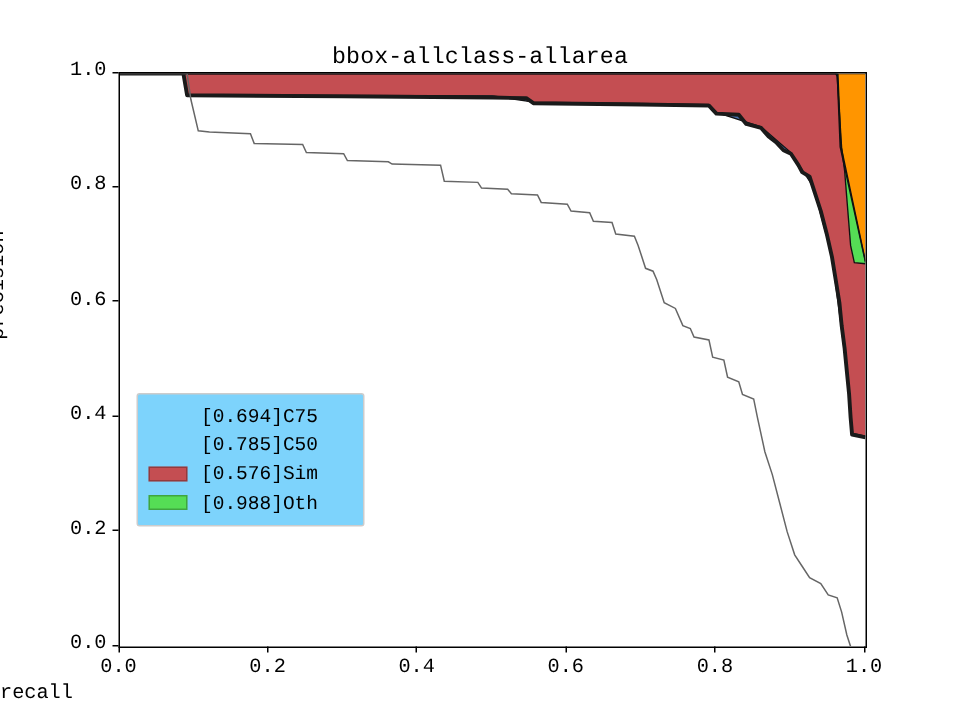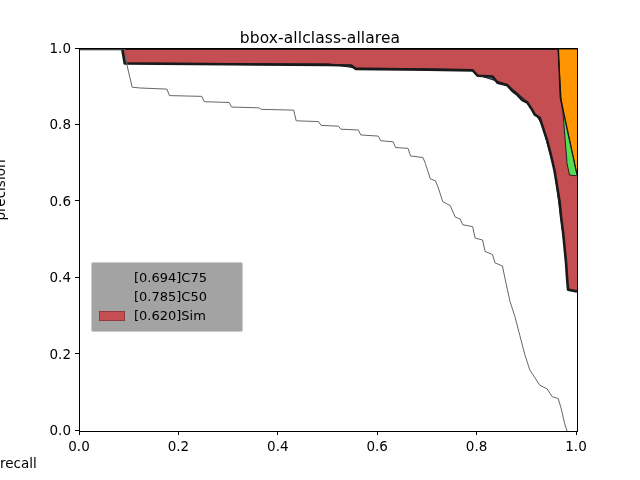--- a/index.html
+++ b/index.html
@@ -1,17 +1,17 @@
 <!DOCTYPE html>
 <html><head>
 <meta charset="utf-8">
 <style>
   html,body{margin:0;padding:0;}
   body{width:640px;height:480px;background:#ffffff;font-family:"DejaVu Sans",sans-serif;overflow:hidden;}
-  #fig{position:relative;width:608px;height:480px;}
+  #fig{position:relative;width:608px;height:480px;font-family:Liberation Mono, monospace;}
 
   #title{
     position:absolute;left:0;top:29px;width:640px;text-align:center;
     font-size:15.5px;color:#000;letter-spacing:0.1px;
   }
 
   
   #plot{
     position:absolute;left:79px;top:48px;width:497px;height:382px;
     border:1.1px solid #000;box-sizing:content-box;background:#fff;
@@ -34,21 +34,21 @@
     transform:rotate(-90deg) translate(-50%,0);transform-origin:left top;white-space:nowrap;
   }
   #xlabel{
     position:absolute;left:0;top:455px;width:640px;text-align:left;
     font-size:13.5px;color:#000;
   }
 
   
   #legend{
     position:absolute;left:91px;top:262px;
-    background:#a3a3a3;border:1px solid #cccccc;border-radius:2px;
+    background:#7dd3fc;border:1px solid #cccccc;border-radius:2px;
     padding:5px 8px 5px 7px;
     box-sizing:border-box;width:152px;
   }
   .leg-row{display:flex;align-items:center;height:19.2px;}
   .leg-swatch{width:26px;height:10px;margin-right:9px;flex:0 0 26px;border:0.6px solid rgba(0,0,0,0.25);box-sizing:border-box;}
   .leg-swatch.empty{border:0;background:transparent;}
   .leg-text{font-size:13px;color:#000;white-space:nowrap;line-height:1;}
 </style>
 </head>
 <body>
@@ -112,17 +112,21 @@
       <div class="leg-row">
         <span class="leg-swatch empty"></span>
         <span class="leg-text">[0.694]C75</span>
       </div>
       <div class="leg-row">
         <span class="leg-swatch empty"></span>
         <span class="leg-text">[0.785]C50</span>
       </div>
       <div class="leg-row">
         <span class="leg-swatch" style="background: rgb(196, 78, 82);"></span>
-        <span class="leg-text">[0.620]Sim</span>
+        <span class="leg-text">[0.576]Sim</span>
+      </div>
+      <div class="leg-row">
+        <span class="leg-swatch" style="background: rgb(85, 221, 85);"></span>
+        <span class="leg-text">[0.988]Oth</span>
       </div>
     </div>
 
 </div>
 
 </body></html>

